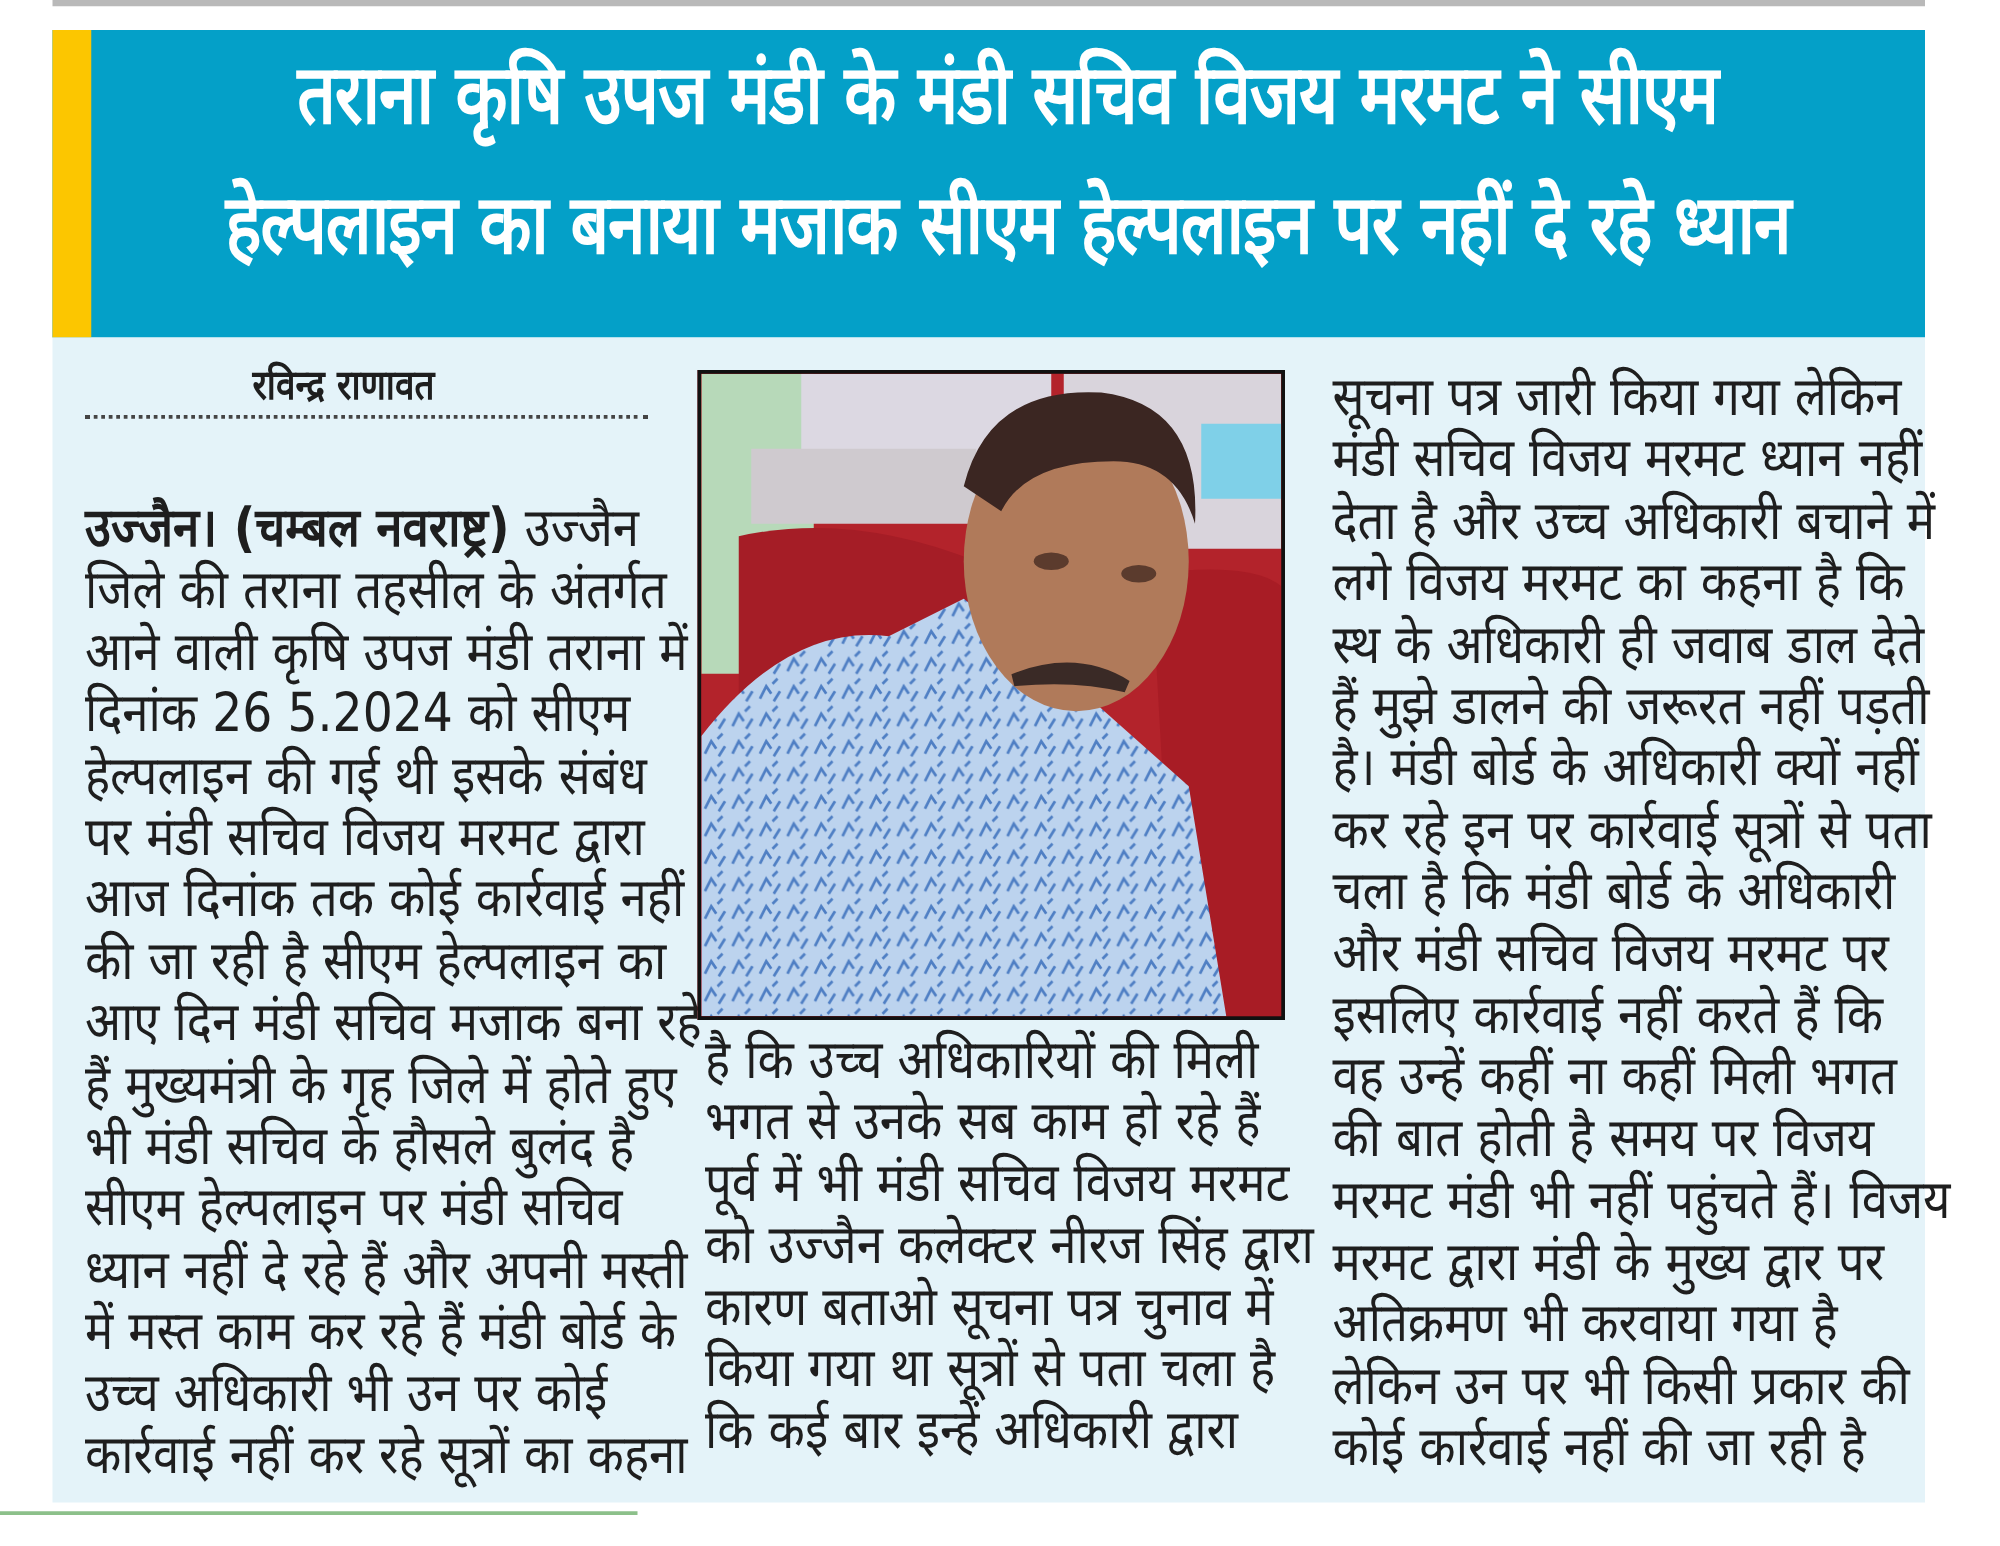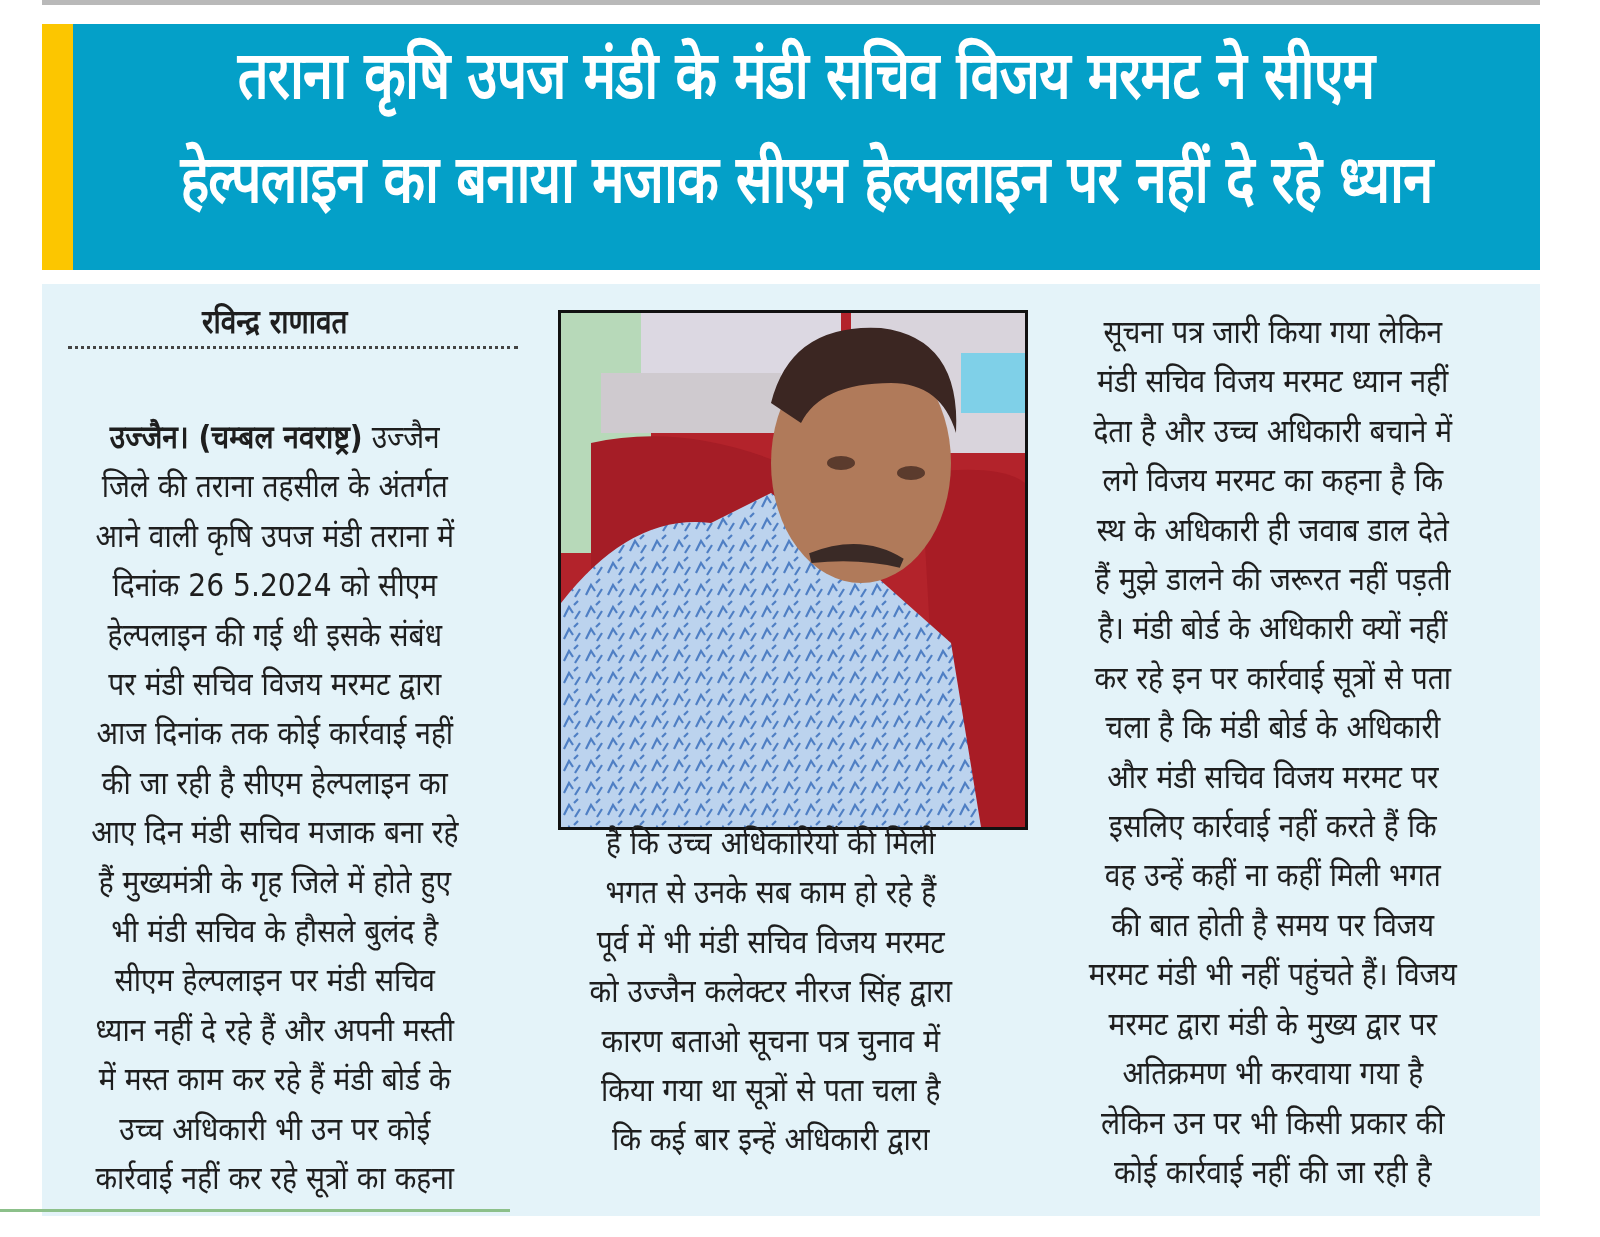--- a/index.html
+++ b/index.html
@@ -6,25 +6,25 @@
   body { width: 1600px; height: 1237px; position: relative; overflow: hidden;
          font-family: "DejaVu Sans", sans-serif; color: #1a1a1a; }
   .top-rule { position: absolute; left: 42px; top: 0; width: 1498px; height: 5px; background: #b9b9b9; }
   .banner { position: absolute; left: 42px; top: 24px; width: 1498px; height: 246px; background: #04a0c8; }
   .banner .accent { position: absolute; left: 0; top: 0; width: 31px; height: 100%; background: #fcc600; }
   .headline { position: absolute; left: 31px; right: 0; top: 0; bottom: 0;
               display: flex; flex-direction: column; align-items: center; justify-content: flex-start;
               color: #ffffff; font-weight: bold; font-family: "DejaVu Sans", sans-serif; }
   .headline .hl { font-size: 66px; line-height: 104px; white-space: nowrap; letter-spacing: -1px;
                   transform: scaleX(0.82); transform-origin: center; }
-  .content { position: absolute; left: 42px; top: 270px; width: 1498px; height: 932px; background: #e4f3f9; margin-top: 14px; }
-  .col { position: absolute; font-size: 32px; line-height: 49.4px; color: #1e1e1e; text-align: center; }
+  .content { position: absolute; left: 42px; top: 270px; width: 1498px; height: 932px; background: #e4f3f9; }
+  .col { position: absolute; font-size: 43px; line-height: 49.4px; color: #1e1e1e; }
   .col .line { display: block; white-space: nowrap; transform: scaleX(0.88); transform-origin: left center; }
   .col-left { left: 26px; top: 129px; width: 470px; }
-  .col-mid { left: 522px; top: 535px; width: 470px; }
+  .col-mid { left: 522px; top: 554px; width: 470px; }
   .col-right { left: 1024px; top: 24px; width: 470px; }
   .byline { position: absolute; left: 160px; top: 14px; font-size: 33px; font-weight: bold; color: #1e1e1e;
             transform: scaleX(0.85); transform-origin: left center; white-space: nowrap; }
   .byline-rule { position: absolute; left: 26px; top: 62px; width: 450px; height: 0;
                  border-top: 3px dotted #444; }
   .dateline { font-weight: bold; }
   .photo { position: absolute; left: 516px; top: 26px; width: 464px; height: 514px;
            border: 3px solid #111; overflow: hidden; background: #b02028; }
   .photo svg { display: block; width: 100%; height: 100%; }
   .bottom-rule { position: absolute; left: 0; top: 1209px; width: 510px; height: 3px; background: #8cc08a; }

